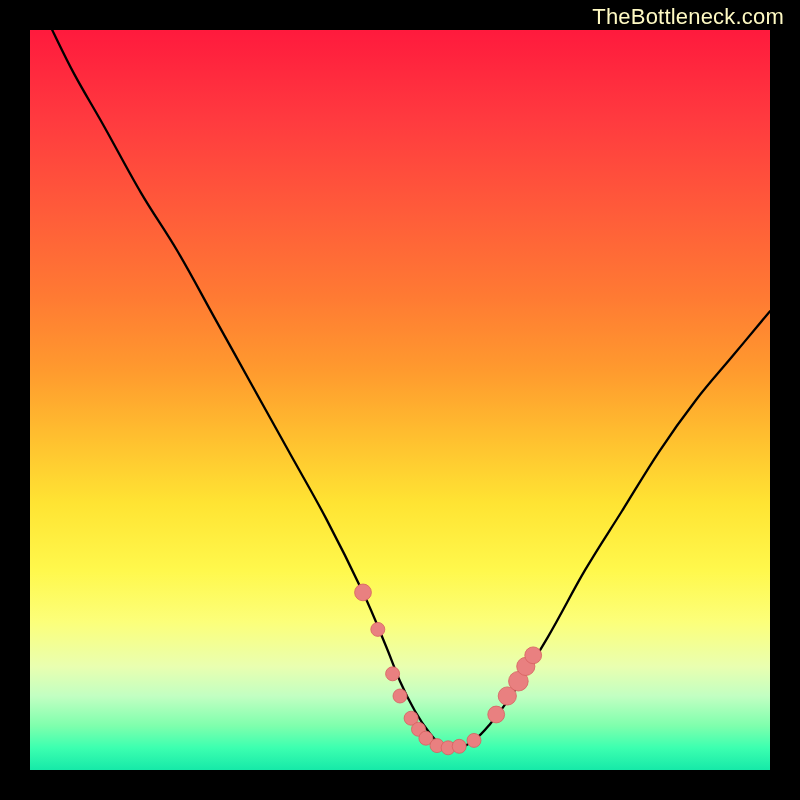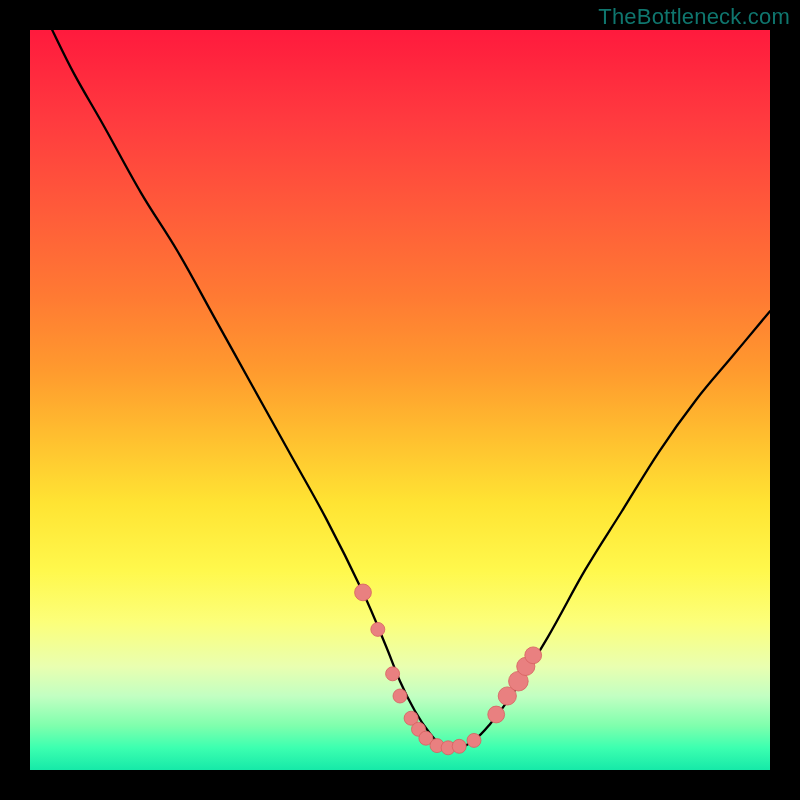--- a/index.html
+++ b/index.html
@@ -46,22 +46,22 @@
   svg.curve {
     position: absolute;
     left: 0;
     top: 0;
     width: 740px;
     height: 740px;
   }
   .attribution {
     position: absolute;
     top: 4px;
-    right: 10px;
-    color: #0f766e;
+    right: 16px;
+    color: #fef9c3;
     font-size: 22px;
     letter-spacing: 0.2px;
     user-select: none;
   }
 </style>
 </head>
 <body>
 
 <div class="frame">
   <div class="attribution">TheBottleneck.com</div>

